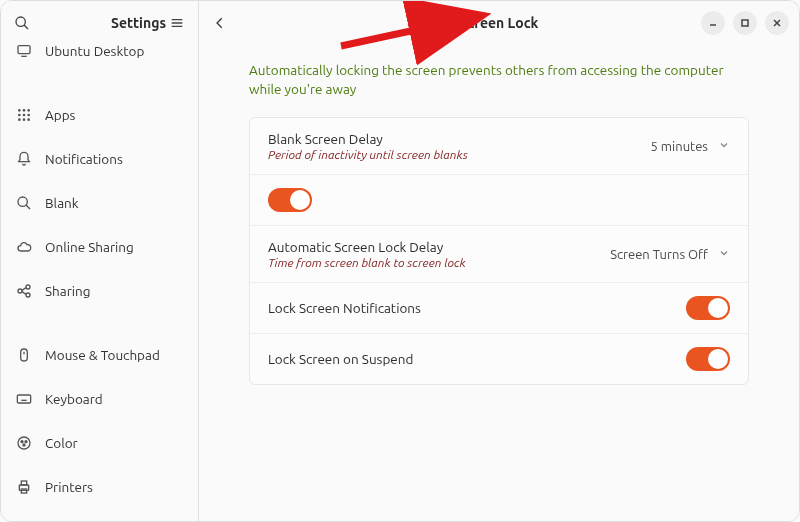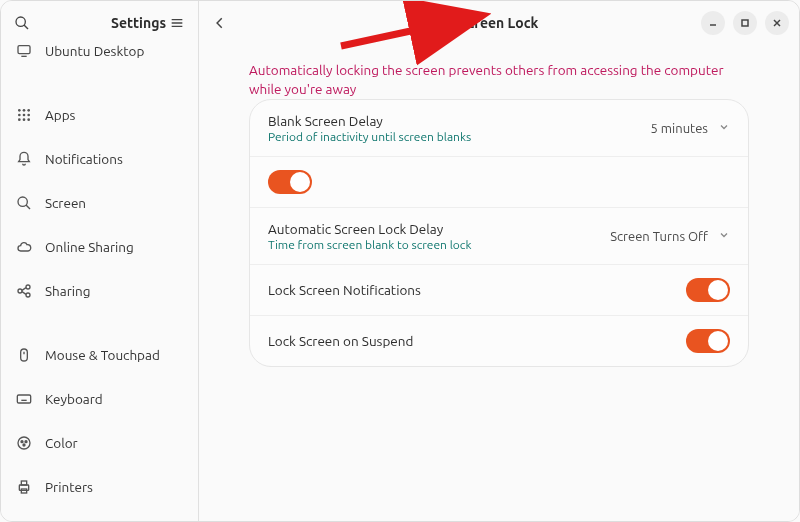--- a/index.html
+++ b/index.html
@@ -15,27 +15,27 @@
   .nav-item .ico { width:18px; height:18px; display:flex; align-items:center; justify-content:center; color:#555;}
   .highlight-box { border:4px solid #e11b1b; border-radius:0; padding: 2px 0; margin: -2px 4px;}
   .highlight-box .nav-item { padding:9px 10px; }
   .main { flex:1; display:flex; flex-direction:column; background:#fafafa;}
   .main-header { height:44px; display:flex; align-items:center; padding:0 10px; position:relative;}
   .main-header .back { margin-right:auto;}
   .main-header .title { position:absolute; left:50%; transform:translateX(-50%); font-weight:700; font-size:14px; color:#2c2c2c;}
   .win-controls { position:absolute; right:10px; top:10px; display:flex; gap:8px;}
   .win-btn { width:24px; height:24px; border-radius:50%; background:#ececec; display:flex; align-items:center; justify-content:center; color:#444; cursor:pointer; font-size:11px;}
   .content { padding: 16px 50px 30px 50px; flex:1; overflow:auto;}
-  .description { color:#be185d; font-size:13.5px; line-height:1.4; }
-  .card { border:1px solid #e6e6e6; border-radius:22px; background:#fcfcfc;}
+  .description { color:#4d7c0f; font-size:13.5px; line-height:1.4; margin-bottom:18px;}
+  .card { border:1px solid #e6e6e6; border-radius:6px; background:#fcfcfc;}
   .row { display:flex; align-items:center; padding:13px 18px; border-bottom:1px solid #eee;}
   .row:last-child { border-bottom:none;}
   .row .labels { flex:1;}
   .row .label { font-size:13.5px; color:#2c2c2c;}
-  .row .sublabel { font-size:12px; color:#0f766e; margin-top:1px;}
+  .row .sublabel { font-size:12px; color:#7f1d1d; margin-top:1px;font-style:italic;}
   .row .value { font-size:13px; color:#4a4a4a; display:flex; align-items:center; gap:10px;}
   .chev { color:#888; }
   .switch { width:44px; height:24px; border-radius:24px; background:#e95420; position:relative;}
   .switch::after { content:""; position:absolute; width:20px; height:20px; border-radius:50%; background:#fff; top:2px; right:2px;}
   .arrow-annot { position:absolute; left:330px; top:5px; pointer-events:none;}
   .arrow-annot svg { overflow:visible;}
 </style>
 </head>
 <body>
 
@@ -92,21 +92,21 @@
         </span>
       <span>Notifications</span>
     </div>
     <div class="nav-item">
       <span class="ico">
           <svg width="16" height="16" viewBox="0 0 24 24" fill="none" stroke="currentColor" stroke-width="2">
             <circle cx="10" cy="10" r="7"></circle>
             <line x1="21" y1="21" x2="15" y2="15"></line>
           </svg>
         </span>
-      <span>Screen</span>
+      <span>Blank</span>
     </div>
     <div class="nav-item">
       <span class="ico">
           <svg width="16" height="16" viewBox="0 0 24 24" fill="none" stroke="currentColor" stroke-width="2">
             <path d="M18 18H7a4 4 0 010-8 5 5 0 019.6-1.5A4 4 0 0118 18z"></path>
           </svg>
         </span>
       <span>Online Sharing</span>
     </div>
     <div class="nav-item">

